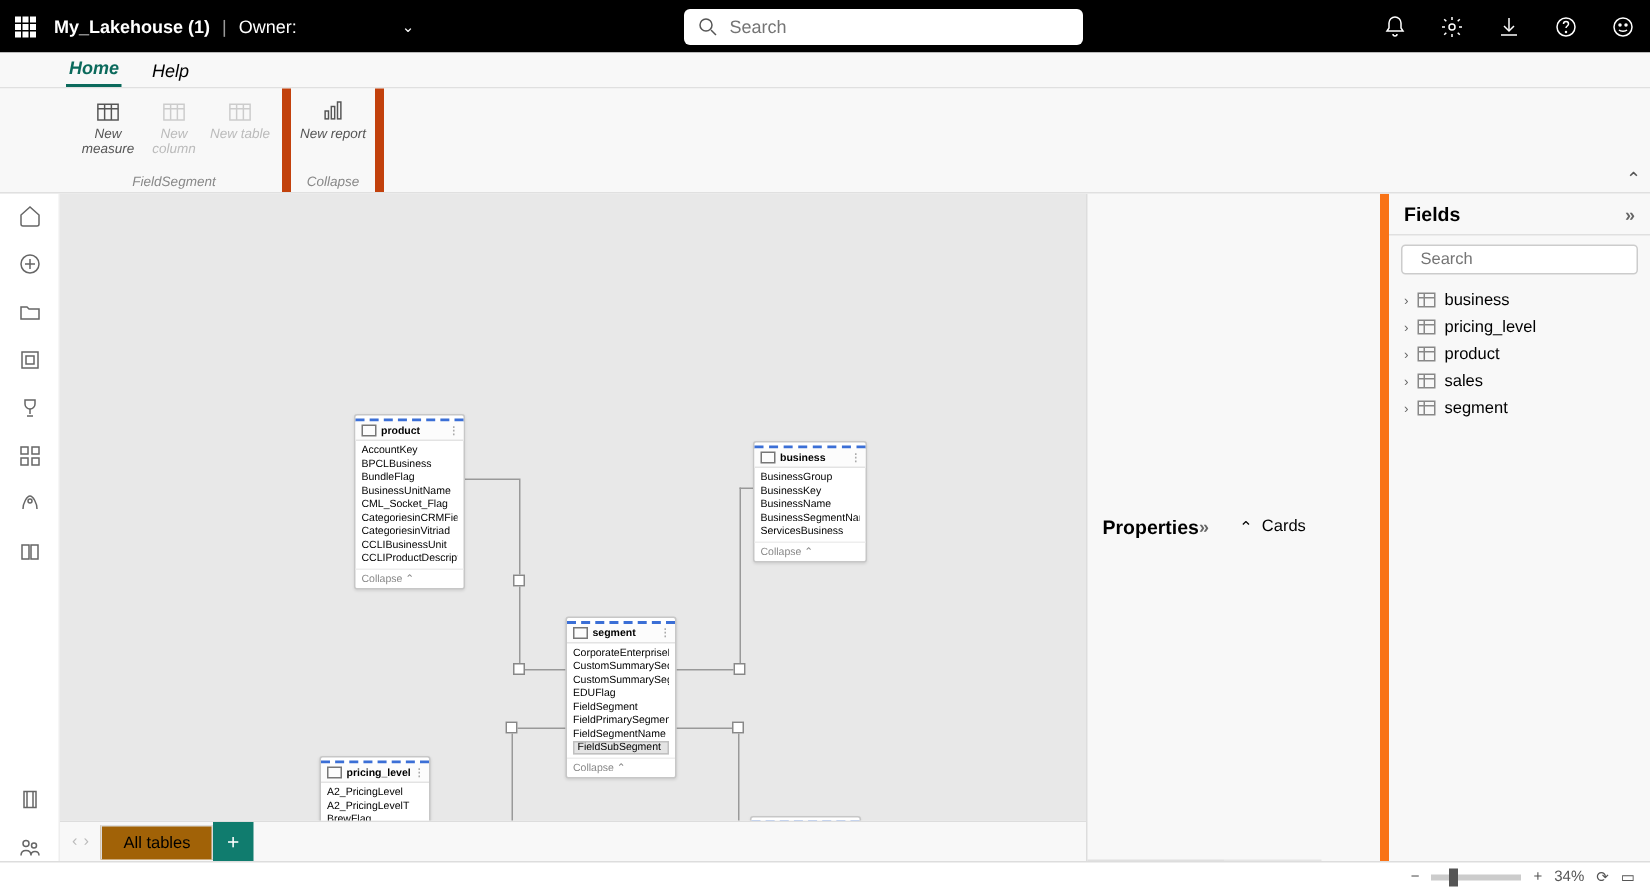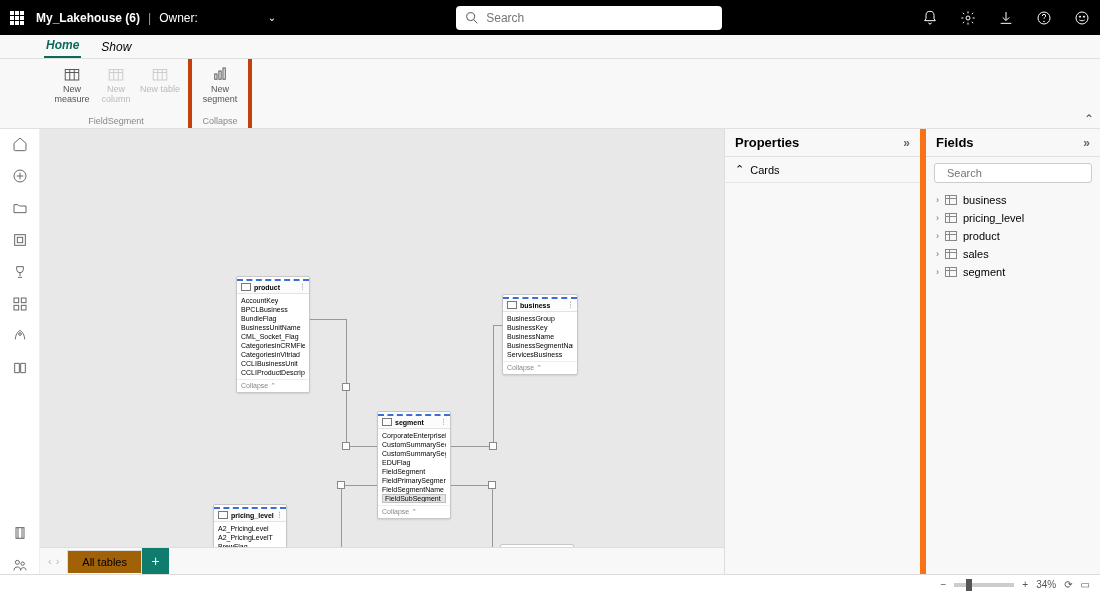--- a/index.html
+++ b/index.html
@@ -20,21 +20,21 @@
 .topbar .right-icons > div { cursor: pointer; display: flex; }
 .topbar .right-icons svg { stroke: #fff; fill: none; }
 
 
 .tabs { height: 24px; background: #f8f8f8; display: flex; align-items: flex-end; padding-left: 44px; font-size: 12px; border-bottom: 1px solid #e0e0e0; }
 .tabs .tab { padding: 4px 2px; margin-right: 18px; cursor: pointer; font-style: italic; }
 .tabs .tab.active { color: #0b6a5c; border-bottom: 2px solid #0b6a5c; font-weight: 600; }
 
 
 .ribbon { height: 70px; background: #f8f8f8; display: flex; align-items: stretch; padding-left: 44px; border-bottom: 1px solid #e0e0e0; position: relative; }
-.ribbon .group { display: flex; flex-direction: column; align-items: center; border-right: 4px solid #c2410c; padding: 0 6px; }
+.ribbon .group { display: flex; flex-direction: column; align-items: center; border-right: 6px solid #c2410c; padding: 0 6px; font-style: italic; }
 .ribbon .group .btns { flex: 1; display: flex; align-items: flex-start; }
 .ribbon .btn { display: flex; flex-direction: column; align-items: center; justify-content: flex-start; width: 44px; padding-top: 4px; cursor: pointer; font-size: 9px; line-height: 1.1; text-align: center; color: #555; }
 .ribbon .btn.disabled { color: #bbb; }
 .ribbon .btn .ico { height: 22px; display: flex; align-items: center; justify-content: center; }
 .ribbon .group > .label { font-size: 9px; color: #888; padding: 2px 0; }
 .ribbon .chev-up { position: absolute; right: 6px; bottom: 2px; font-size: 12px; color: #555; cursor: pointer; }
 
 
 .body { flex: 1; display: flex; overflow: hidden; }
 
@@ -45,21 +45,21 @@
 
 
 .main { flex: 1; display: flex; flex-direction: column; position: relative; }
 .canvas { flex: 1; background: #e8e8e8; position: relative; overflow: hidden; }
 .bottom-tabs { height: 27px; background: #f8f8f8; border-top: 1px solid #ddd; display: flex; align-items: center; font-size: 11px; }
 .bottom-tabs .arrows { display: flex; gap: 4px; padding: 0 8px; color: #bbb; }
 .bottom-tabs .tabbtn { background: #a16207; border: 1px solid #ddd; border-bottom: none; padding: 5px 14px; cursor: pointer; }
 .bottom-tabs .add { width: 27px; height: 27px; background: #107c6e; color: #fff; display: flex; align-items: center; justify-content: center; font-size: 14px; cursor: pointer; }
 
 
-.props { width: 196px; background: #f8f8f8; border-left: 1px solid #ddd; display: flex; flex-direction: column; font-size: 11px; }
+.props { width: 196px; background: #f8f8f8; border-left: 1px solid #ddd; display: flex; font-size: 11px; }
 .panel-header { display: flex; align-items: center; justify-content: space-between; padding: 6px 10px; font-weight: 600; font-size: 13px; border-bottom: 1px solid #e0e0e0; }
 .panel-header .caret { font-size: 12px; color: #666; cursor: pointer; }
 .props .section-hdr { display: flex; align-items: center; gap: 6px; padding: 6px 10px; border-bottom: 1px solid #e6e6e6; font-size: 11px; }
 .props .body { padding: 6px 10px; color: #555; }
 .props .setting { padding: 6px 0 8px; }
 .props .toggle { display: flex; align-items: center; gap: 6px; font-size: 10px; }
 .props .toggle .track { width: 26px; height: 12px; border-radius: 6px; background: #bbb; position: relative; }
 .props .toggle .knob { width: 12px; height: 12px; border-radius: 50%; background: #555; position: absolute; top: 0; }
 .props .toggle.on .track { background: #888; }
 .props .toggle.on .knob { right: 0; }
@@ -114,21 +114,21 @@
     <span></span>
       <span></span>
       <span></span>
       <span></span>
       <span></span>
       <span></span>
       <span></span>
       <span></span>
       <span></span>
   </div>
-  <span class="title">My_Lakehouse (6)</span>
+  <span class="title">My_Lakehouse (1)</span>
   <span class="divider">|</span>
   <span class="owner">Owner:</span>
   <span class="chev">⌄</span>
   <div class="search">
     <svg class="sico" viewBox="0 0 24 24">
         <circle cx="10" cy="10" r="6"></circle>
         <line x1="15" y1="15" x2="20" y2="20"></line>
       </svg>
     <input placeholder="Search" style="">
   </div>
@@ -165,21 +165,21 @@
           <circle cx="9" cy="10" r="1" fill="#fff"></circle>
           <circle cx="15" cy="10" r="1" fill="#fff"></circle>
           <path d="M8 15c1.5 1.5 6.5 1.5 8 0"></path>
         </svg>
       </div>
   </div>
 </div>
 
 <div class="tabs">
   <div class="tab active">Home</div>
-  <div class="tab">Show</div>
+  <div class="tab">Help</div>
 </div>
 
 <div class="ribbon">
   <div class="group">
     <div class="btns">
       <div class="btn">
         <div class="ico">
             <svg class="sico2" viewBox="0 0 24 24">
               <rect x="3" y="6" width="18" height="14"></rect>
               <path d="M3 10h18M9 6v14M15 6v14"></path>
@@ -211,21 +211,21 @@
   <div class="group">
     <div class="btns">
       <div class="btn">
         <div class="ico">
             <svg class="sico2" viewBox="0 0 24 24">
               <rect x="5" y="12" width="3" height="7"></rect>
               <rect x="10.5" y="8" width="3" height="11"></rect>
               <rect x="16" y="4" width="3" height="15"></rect>
             </svg>
           </div>
-        <span>New segment</span>
+        <span>New report</span>
       </div>
     </div>
     <div class="label">Collapse</div>
   </div>
   <div class="chev-up">⌃</div>
 </div>
 
 <div class="body">
 
   <div class="leftnav">

